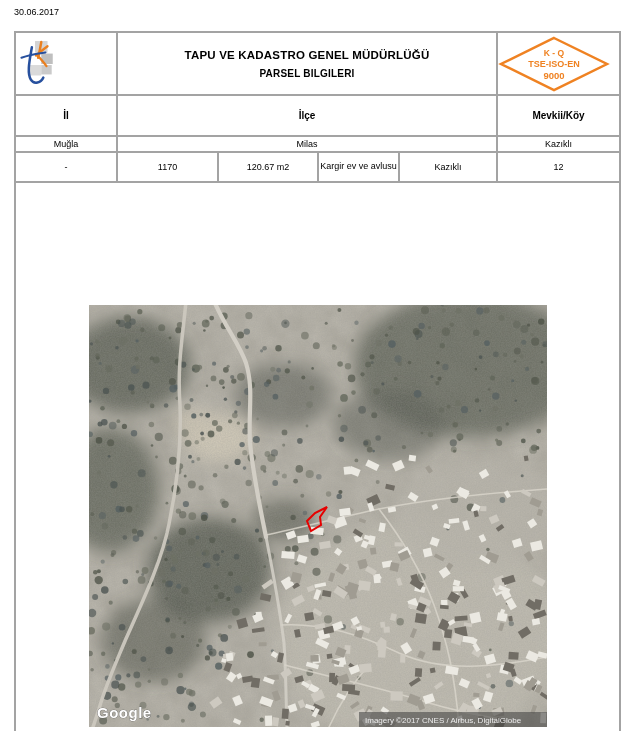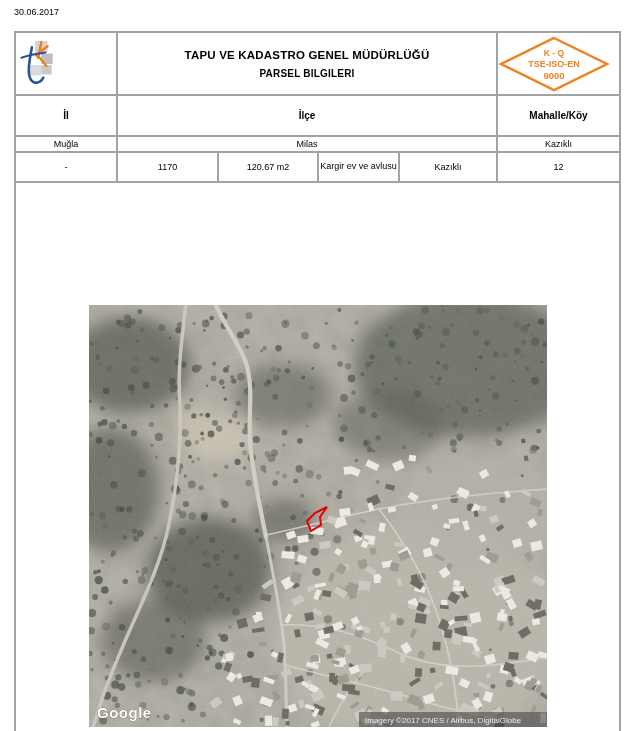--- a/index.html
+++ b/index.html
@@ -74,21 +74,21 @@
           <text x="55" y="31" text-anchor="middle" font-size="9" font-weight="bold" fill="#ef8222">TSE-ISO-EN</text>
           <text x="55" y="43" text-anchor="middle" font-size="9.5" font-weight="bold" fill="#ef8222">9000</text>
         </svg>
       </div>
     </td>
   </tr>
 
   <tr class="h-row" style="height:41px">
     <td>İl</td>
     <td colspan="4">İlçe</td>
-    <td>Mahalle/Köy</td>
+    <td>Mevkii/Köy</td>
   </tr>
 
   <tr class="v-row" style="height:16px">
     <td>Muğla</td>
     <td colspan="4">Milas</td>
     <td>Kazıklı</td>
   </tr>
 
 
   <tr class="v-row" style="height:30px">

